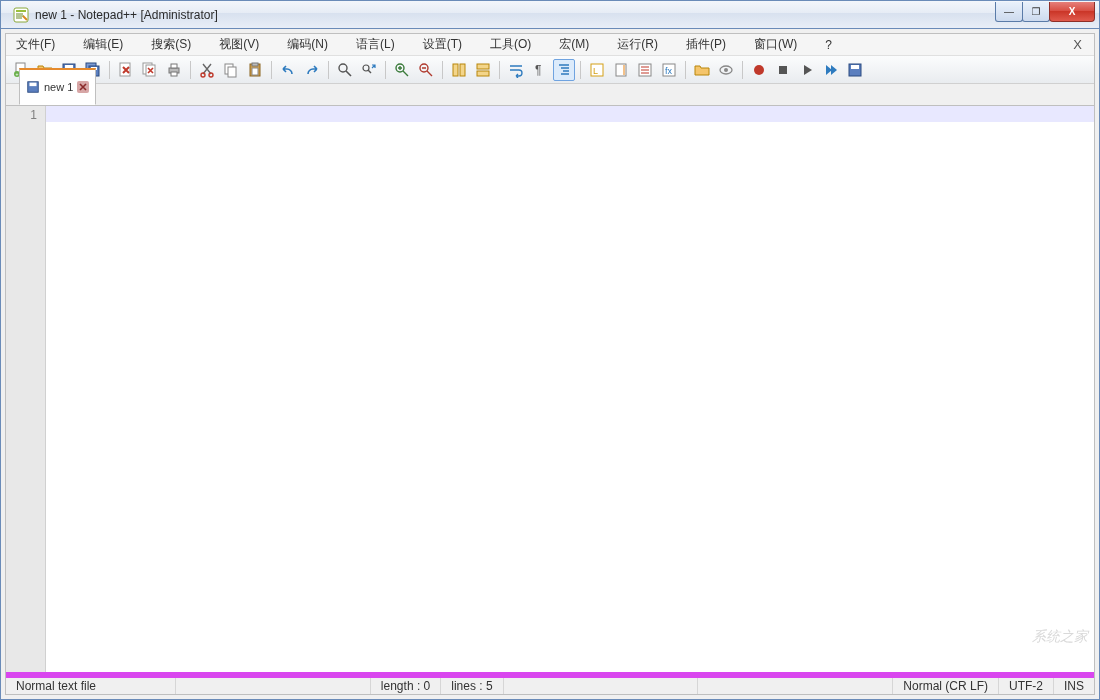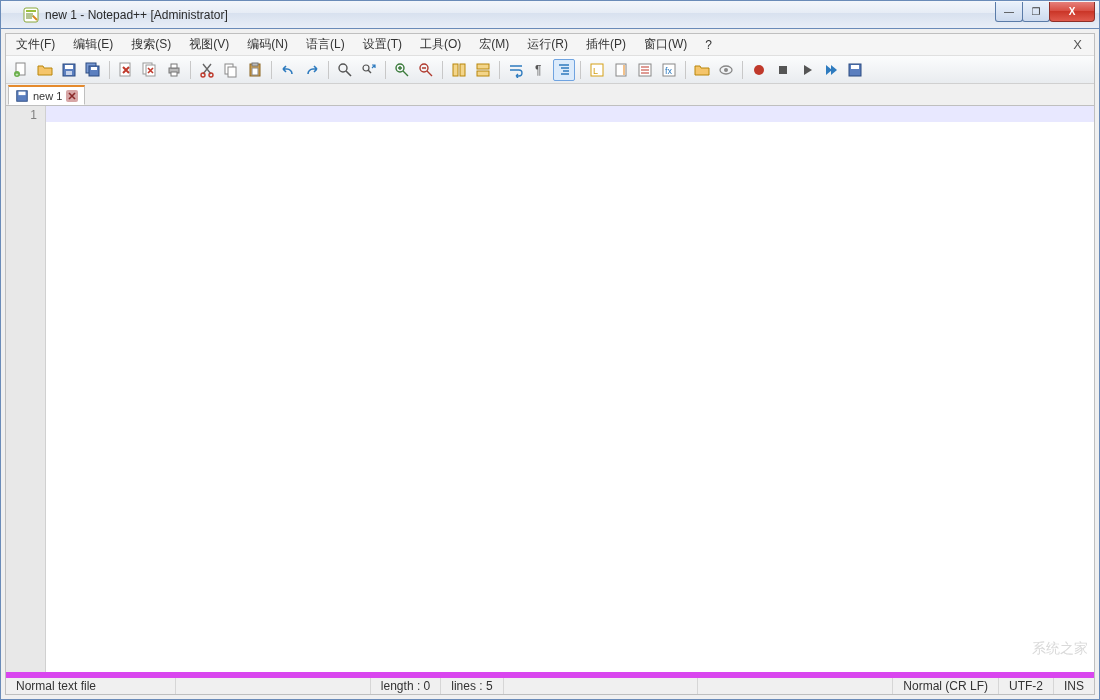--- a/index.html
+++ b/index.html
@@ -2,76 +2,76 @@
 <html><head>
 <meta charset="utf-8">
 <style>
   * { box-sizing: border-box; margin: 0; padding: 0; font-family: "Microsoft YaHei", "Segoe UI", Tahoma, sans-serif; }
   body { width: 1100px; height: 700px; overflow: hidden; background: #fff; }
 
   
   .titlebar { height: 28px; display: flex; align-items: center; justify-content: space-between;
               background: linear-gradient(to bottom, #f3f6fb 0%, #e6ecf5 45%, #d8e1ef 46%, #e8eef7 100%);
               border: 1px solid #6a8bb8; border-bottom: none; }
-  .titlebar .left { display: flex; align-items: center; gap: 6px; padding-left: 22px; }
+  .titlebar .left { display: flex; align-items: center; gap: 6px; padding-left: 12px; }
   .titlebar .app-icon { width: 16px; height: 16px; display: inline-block; }
   .titlebar .title { font-size: 12px; color: #2b2b2b; }
   .win-controls { display: flex; height: 20px; margin-right: 4px; margin-top: -6px; }
   .win-btn { width: 28px; height: 20px; border: 1px solid #5a7ba8; border-top: none; margin-left: -1px;
              display: flex; align-items: center; justify-content: center; font-size: 10px; }
   .win-min, .win-max { background: linear-gradient(to bottom,#e9f1fb,#cddaee); color:#3b3b3b; border-radius: 0 0 3px 3px; }
   .win-close { width: 46px; background: linear-gradient(to bottom,#e57f7a 0%, #d95045 45%, #c93325 46%, #e05a4d 100%);
                color: #fff; font-weight: bold; border-radius: 0 0 4px 4px; border-color:#8e2f28; }
   .win-min span, .win-max span { font-family: Arial; }
 
   
   .window { border: 1px solid #6a8bb8; height: calc(700px - 28px); display: flex; flex-direction: column; background:#f0f0f0;}
   .inner { margin: 4px; border: 1px solid #bfbfbf; background: #fff; flex: 1; display: flex; flex-direction: column; }
 
   
-  .menubar { height: 22px; display: flex; align-items: center; padding: 0 4px; gap: 6px; font-size: 12px;
+  .menubar { height: 22px; display: flex; align-items: center; padding: 0 4px; gap: 16px; font-size: 12px;
              background: #f5f5f5; border-bottom: 1px solid #e0e0e0; color:#333; }
   .menubar .menu-item { padding: 2px 6px; cursor: default; }
   .menubar .menu-x { margin-left: auto; padding: 0 8px; font-size: 13px; color:#555; }
 
   
   .toolbar { height: 28px; display: flex; align-items: center; padding: 2px 4px; gap: 2px;
              background: linear-gradient(to bottom,#fbfcfd,#e9ecef); border-bottom: 1px solid #d0d0d0; }
   .tb-btn { width: 22px; height: 22px; display:flex; align-items:center; justify-content:center;
             border:1px solid transparent; border-radius:2px; }
   .tb-sep { width:1px; height:18px; background:#c8c8c8; margin:0 3px; }
   .ico { width:16px; height:16px; display:block; }
 
   
   .tabbar { height: 22px; background: #f0f0f0; border-bottom: 1px solid #bfbfbf; display:flex; align-items:flex-end; padding-left:2px; }
-  .tab { height: 20px; display:flex; align-items:center; gap:4px; padding: 8px 6px; font-size:11px;
+  .tab { height: 20px; display:flex; align-items:center; gap:4px; padding: 17px 6px; font-size:11px;
          font-family: Consolas, monospace; background:#fff; border:1px solid #bfbfbf; border-bottom:1px solid #fff;
-         border-top: 2px solid #e58a2c; color:#333; }
+         border-top: 2px solid #e58a2c; color:#333;margin-left:11px; }
   .tab .doc-icon { width:14px; height:14px; }
   .tab .close-icon { width:12px; height:12px; }
 
   
   .editor { flex:1; display:flex; background:#fff; overflow:hidden; position:relative; }
   .gutter { width:40px; background:#e8e8e8; border-right:1px solid #d0d0d0; text-align:right;
             font-family: Consolas, monospace; font-size:12px; color:#808080; padding: 2px 8px 0 0; }
   .text-area { flex:1; position:relative; }
   .current-line { position:absolute; left:0; right:0; top:0; height:16px; background:#e8e8ff; }
   .text-area textarea { position:absolute; inset:0; border:none; outline:none; resize:none;
                         font-family: Consolas, monospace; font-size:12px; padding:2px 4px; background:transparent; }
 
   
   .statusbar { height: 22px; border-top:6px solid #d946ef; background:#f0f0f0;
                display:flex; align-items:center; font-size:12px; color:#333; }
   .status-cell { padding: 0 10px; border-right:1px solid #d6d6d6; height:100%; display:flex; align-items:center; }
   .status-spacer { flex:1; border-right:1px solid #d6d6d6; height:100%; }
   .status-cell.noborder { border-right:none; }
 
   
-  .watermark { position:absolute; right:6px; bottom:14px; font-size:14px; color:#d9d9d9;
-               pointer-events:none; font-family: "Microsoft YaHei"; }
+  .watermark { position:absolute; right:6px; bottom:26px; font-size:14px; color:#d9d9d9;
+               font-style:italic; pointer-events:none; font-family: "Microsoft YaHei"; }
 </style>
 </head>
 <body>
 
 <div class="titlebar">
   <div class="left">
     <span class="app-icon">
       <svg class="ico" viewBox="0 0 16 16">
           <rect x="1" y="1" width="14" height="14" rx="2" fill="#fff" stroke="#8aa83a"></rect>
           <path d="M3 3 L13 3 L13 5 L3 5 Z" fill="#9bbf3b"></path>

